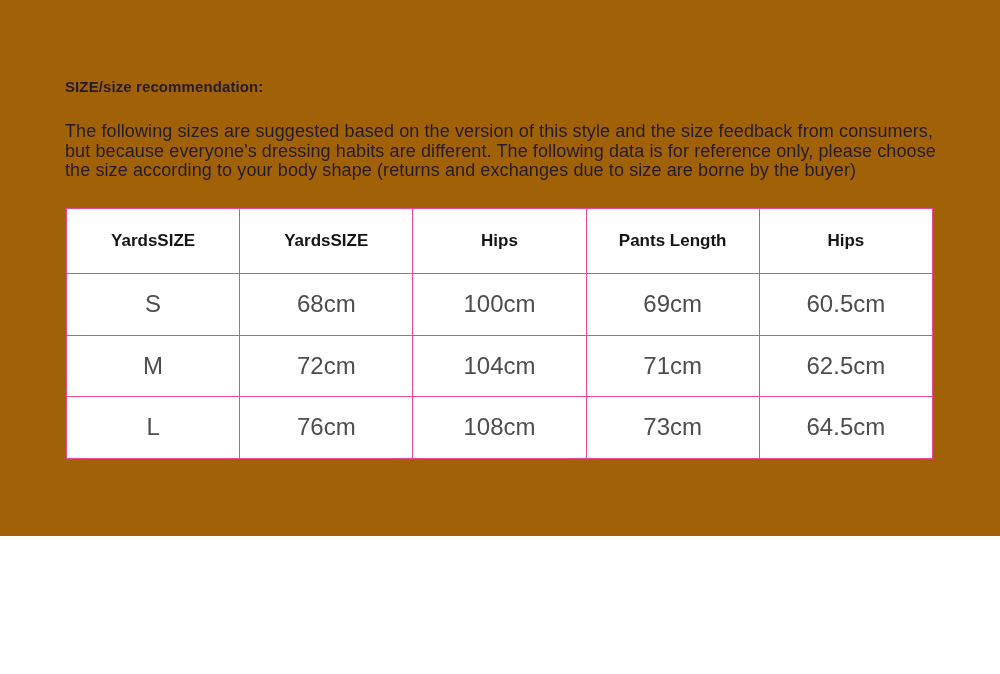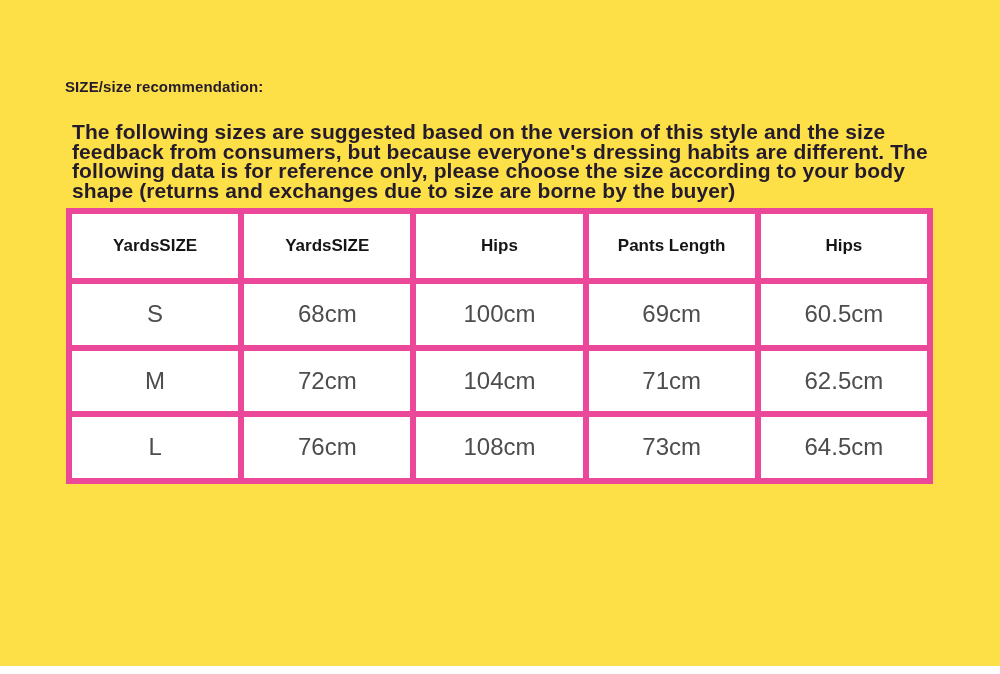--- a/index.html
+++ b/index.html
@@ -4,41 +4,41 @@
 <style>
   html, body {
     margin: 0;
     padding: 0;
     background: #ffffff;
     font-family: "Liberation Sans", sans-serif;
   }
   .page {
     position: relative;
     width: 1000px;
-    height: 666px;
-    background: #fde047;
+    height: 536px;
+    background: #a16207;
     overflow: hidden;
   }
   .intro {
     position: absolute;
     left: 65px;
     top: 78px;
     width: 872px;
     color: #241b2d;
   }
   .intro-heading {
     margin: 0 0 27px 0;
     font-size: 15px;
     font-weight: bold;
     letter-spacing: 0.1px;
   }
   .intro-body {
-    margin: 7px;
-    font-size: 21px;
-    font-weight: bold;
+    margin: 0;
+    font-size: 18px;
+    font-weight: normal;
     line-height: 19.5px;
     letter-spacing: 0.1px;
   }
   .size-chart {
     position: absolute;
     left: 66px;
     top: 208px;
     width: 867px;
   }
   .banner {
@@ -53,21 +53,21 @@
     letter-spacing: 0.2px;
   }
   table.size-table {
     width: 100%;
     border-collapse: collapse;
     table-layout: fixed;
     background: #ffffff;
   }
   .size-table th,
   .size-table td {
-    border: 6px solid #ec4899;
+    border: 1px solid #ec4899;
     text-align: center;
     vertical-align: middle;
     padding: 0;
   }
   .size-table th {
     height: 64px;
     font-size: 17px;
     font-weight: bold;
     color: #151515;
   }

